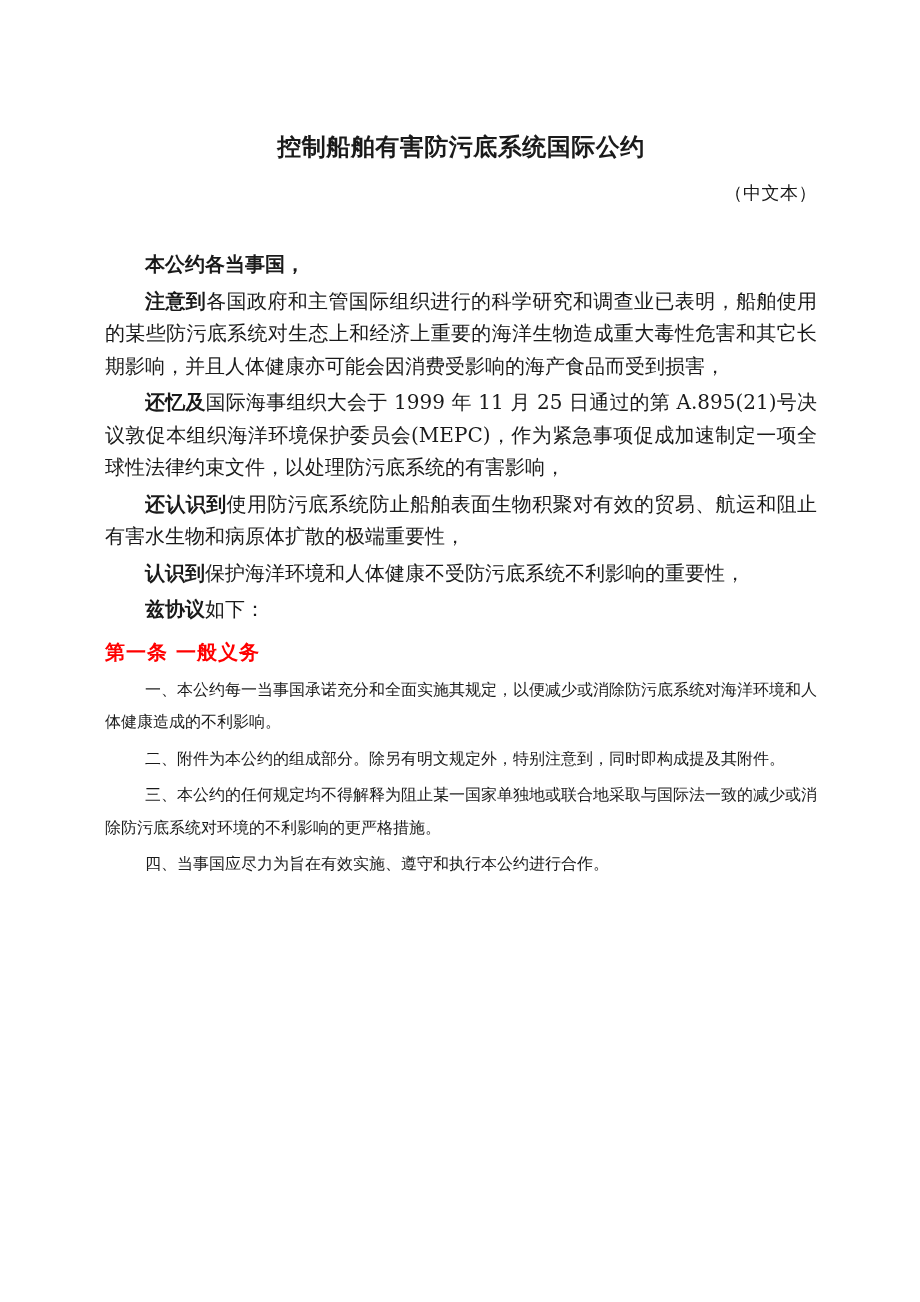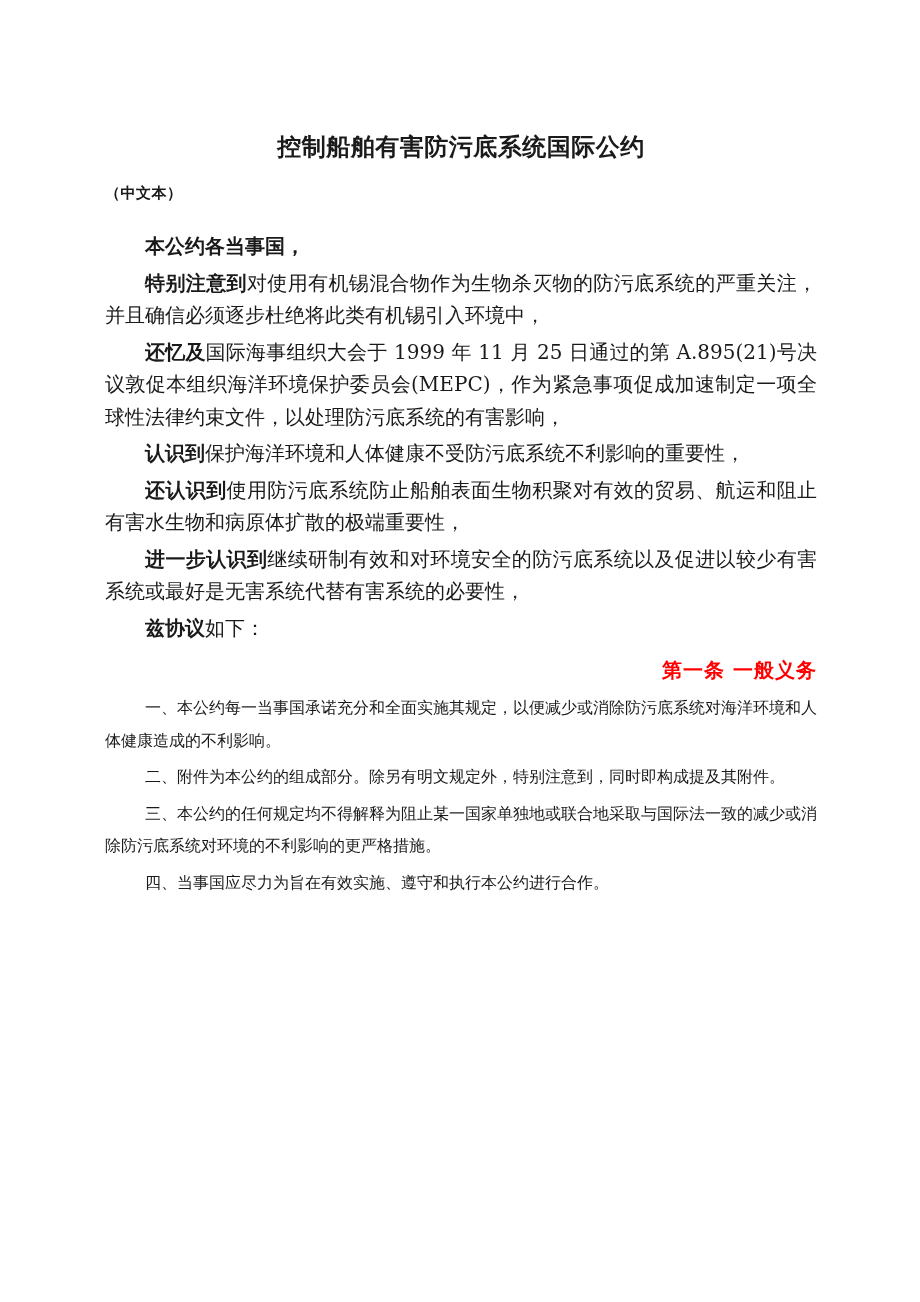--- a/index.html
+++ b/index.html
@@ -33,54 +33,54 @@
     text-align: center;
     font-size: 24px;
     font-weight: bold;
     letter-spacing: 0.5px;
     margin: 0;
     padding-top: 131px;
     line-height: 32px;
     font-family: "DejaVu Sans", "Liberation Sans", sans-serif;
   }
   .doc-subtitle {
-    text-align: left;
-    font-size: 15px;
-    font-weight: bold;
+    text-align: right;
+    font-size: 18px;
+    font-weight: normal;
     margin: 0;
     padding-top: 15px;
     line-height: 30px;
     letter-spacing: 0.5px;
     font-family: "DejaVu Sans", "Liberation Sans", sans-serif;
   }
 
   
   .body-block {
-    margin-top: 22px;
+    margin-top: 40px;
   }
   p.para {
     margin: 0;
     padding: 0 0 4px 0;
     font-size: 20px;
     line-height: 32.5px;
     text-align: justify;
     text-justify: inter-ideograph;
     text-indent: 40px;
     word-break: break-all;
   }
   .lead {
     font-weight: bold;
     font-family: "DejaVu Sans", "Liberation Sans", sans-serif;
   }
 
   
   .article-heading {
     margin: 0;
     padding: 6px 0 6px 0;
-    text-align: right;
+    text-align: left;
     font-size: 20px;
     font-weight: bold;
     line-height: 32px;
     font-family: "DejaVu Sans", "Liberation Sans", sans-serif;
     letter-spacing: 1px;
   }
 
   
   p.clause {
     margin: 0;
@@ -102,42 +102,39 @@
     <h1 class="doc-title">控制船舶有害防污底系统国际公约</h1>
 
     <h2 class="doc-subtitle">（中文本）</h2>
 
     <div class="body-block">
 
       <p class="para">
         <span class="lead">本公约各当事国，</span><span></span>
       </p>
 
+      <p class="para">
+        <span class="lead">注意到</span><span>各国政府和主管国际组织进行的科学研究和调查业已表明，船舶使用的某些防污底系统对生态上和经济上重要的海洋生物造成重大毒性危害和其它长期影响，并且人体健康亦可能会因消费受影响的海产食品而受到损害，</span>
+      </p>
 
-      <p class="para">
-        <span class="lead">特别注意到</span><span>对使用有机锡混合物作为生物杀灭物的防污底系统的严重关注，并且确信必须逐步杜绝将此类有机锡引入环境中，</span>
-      </p>
 
 
       <p class="para">
         <span class="lead">还忆及</span><span>国际海事组织大会于 1999 年 11 月 25 日通过的第 A.895(21)号决议敦促本组织海洋环境保护委员会(MEPC)，作为紧急事项促成加速制定一项全球性法律约束文件，以处理防污底系统的有害影响，</span>
       </p>
 
 
       <p class="para">
-        <span class="lead">认识到</span><span>保护海洋环境和人体健康不受防污底系统不利影响的重要性，</span>
-      </p>
-
-      <p class="para">
         <span class="lead">还认识到</span><span>使用防污底系统防止船舶表面生物积聚对有效的贸易、航运和阻止有害水生物和病原体扩散的极端重要性，</span>
       </p>
 
       <p class="para">
-        <span class="lead">进一步认识到</span><span>继续研制有效和对环境安全的防污底系统以及促进以较少有害系统或最好是无害系统代替有害系统的必要性，</span>
+        <span class="lead">认识到</span><span>保护海洋环境和人体健康不受防污底系统不利影响的重要性，</span>
       </p>
+
 
       <p class="para">
         <span class="lead">兹协议</span><span>如下：</span>
       </p>
 
     </div>
 
     <h3 class="article-heading" id="article-heading" style="color: rgb(255, 0, 0);">第一条  一般义务</h3>
 
     <div>

